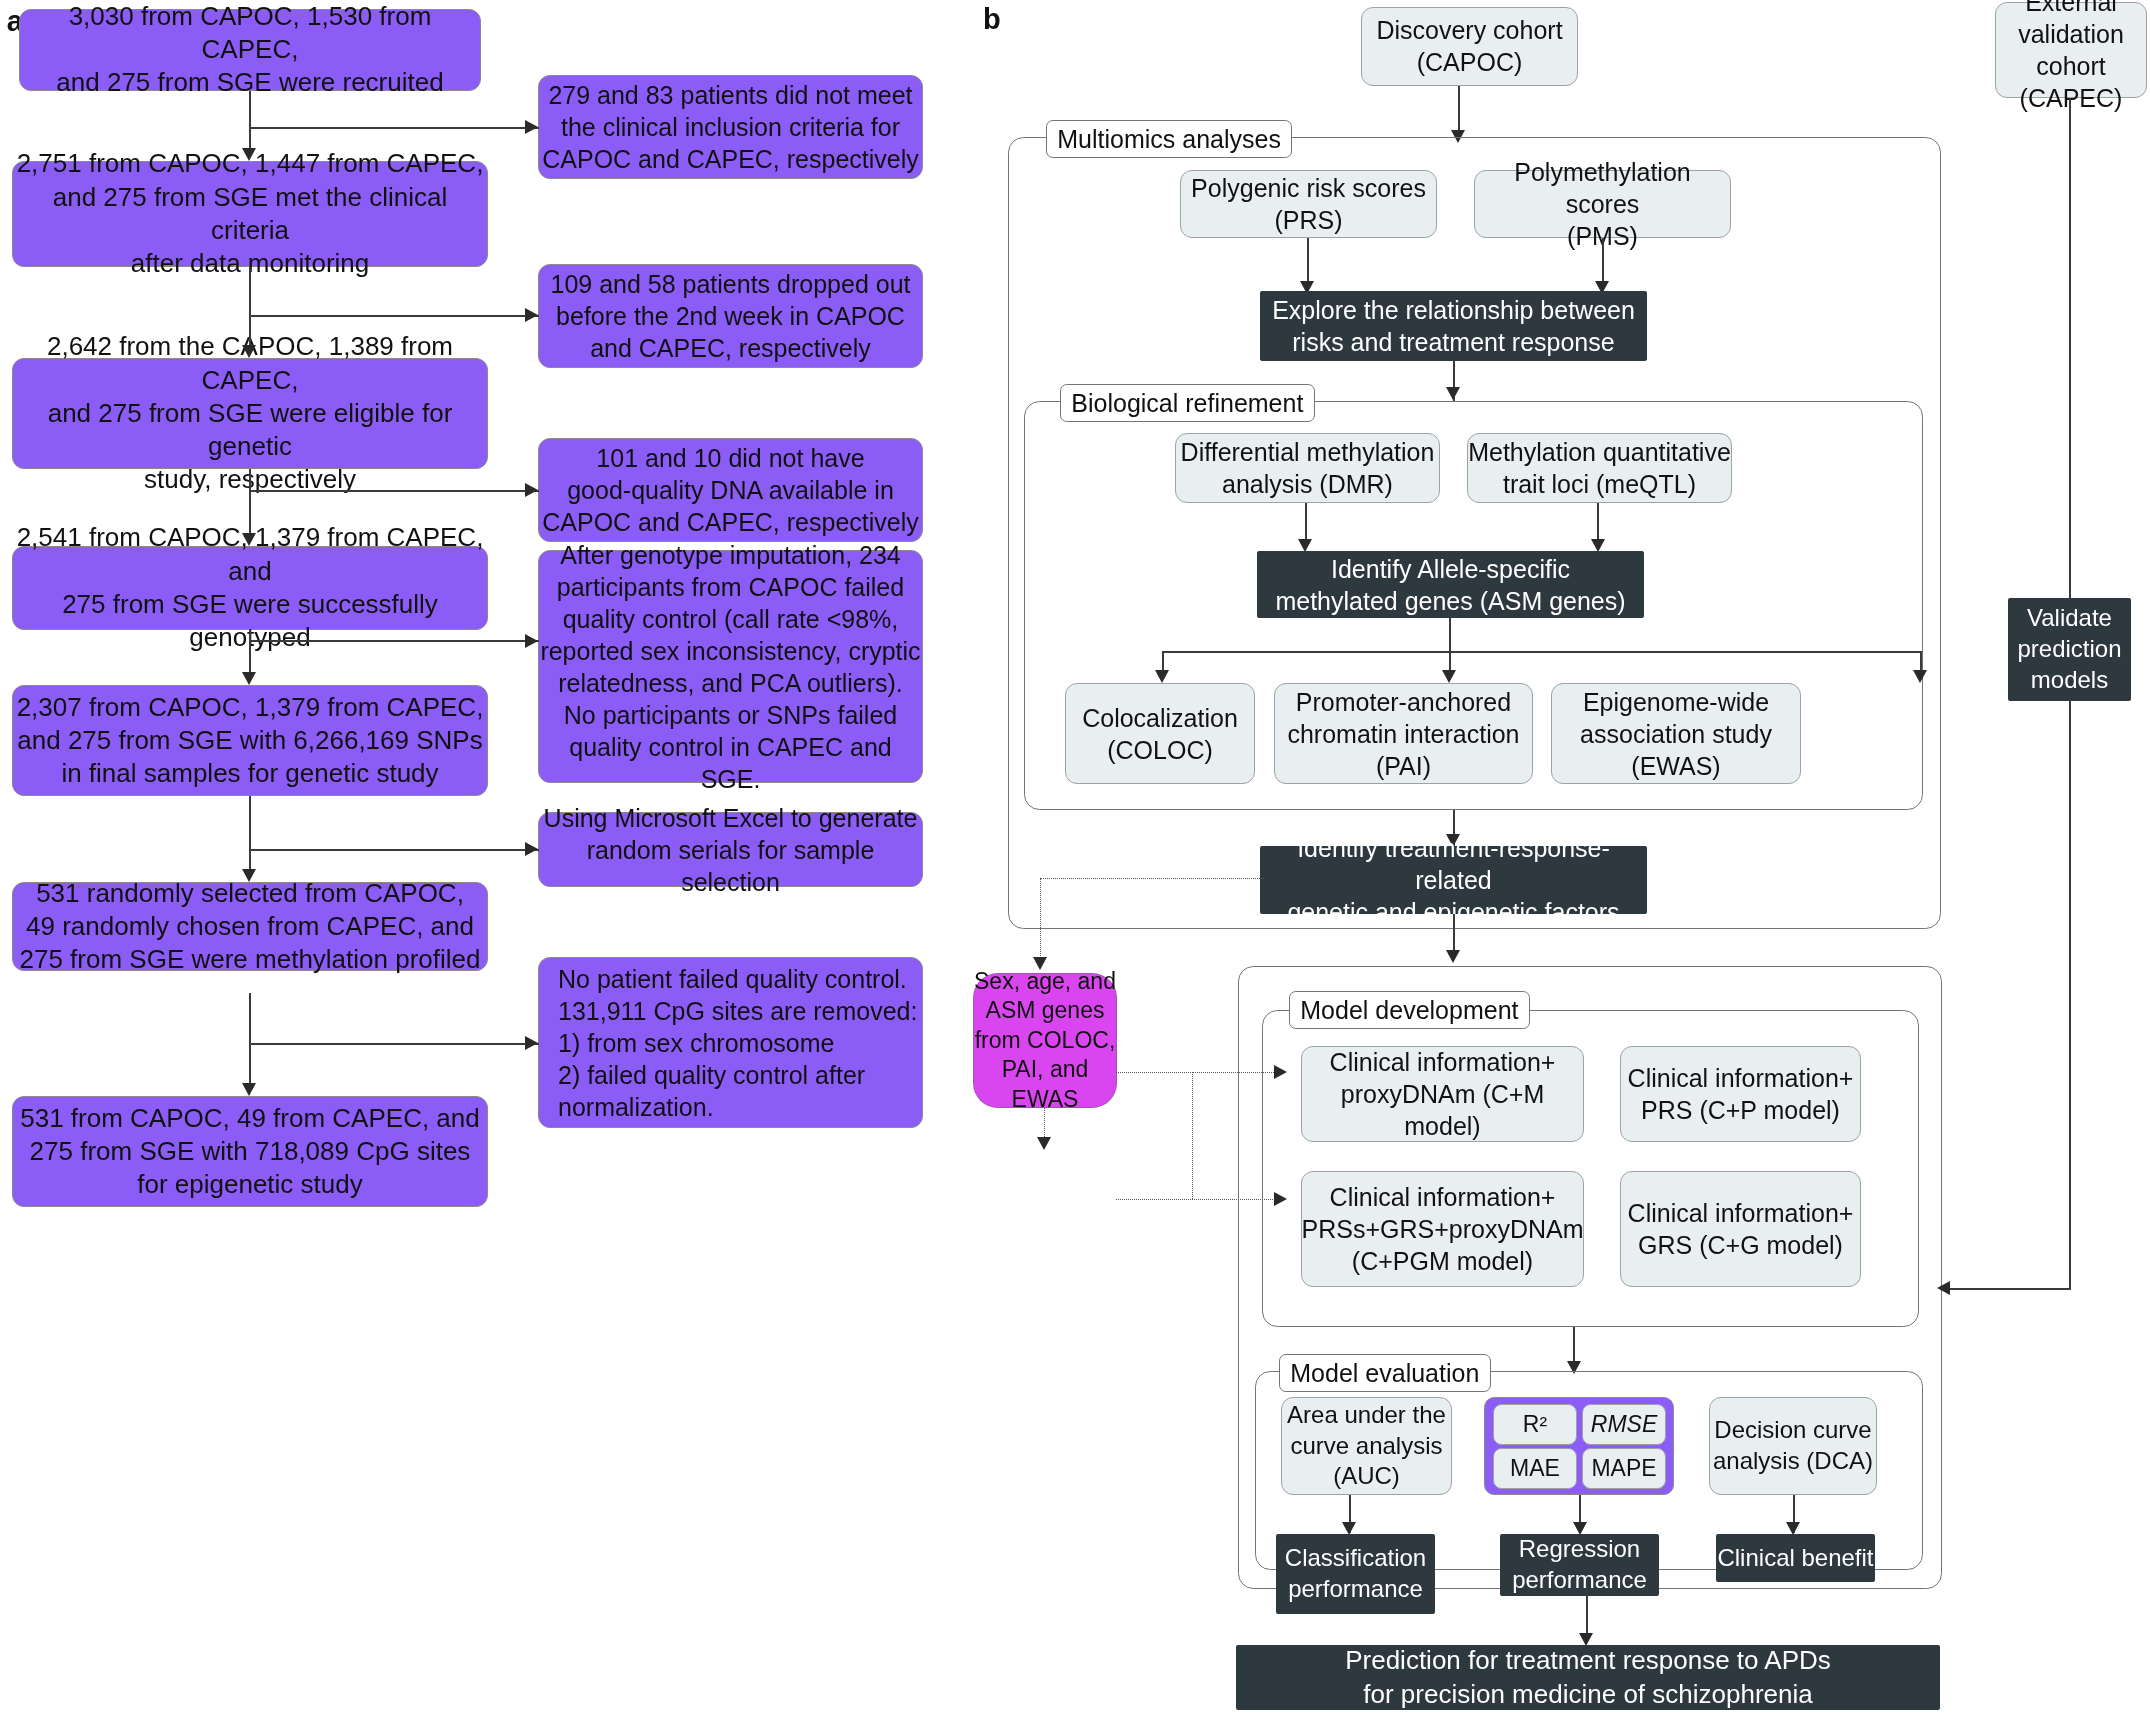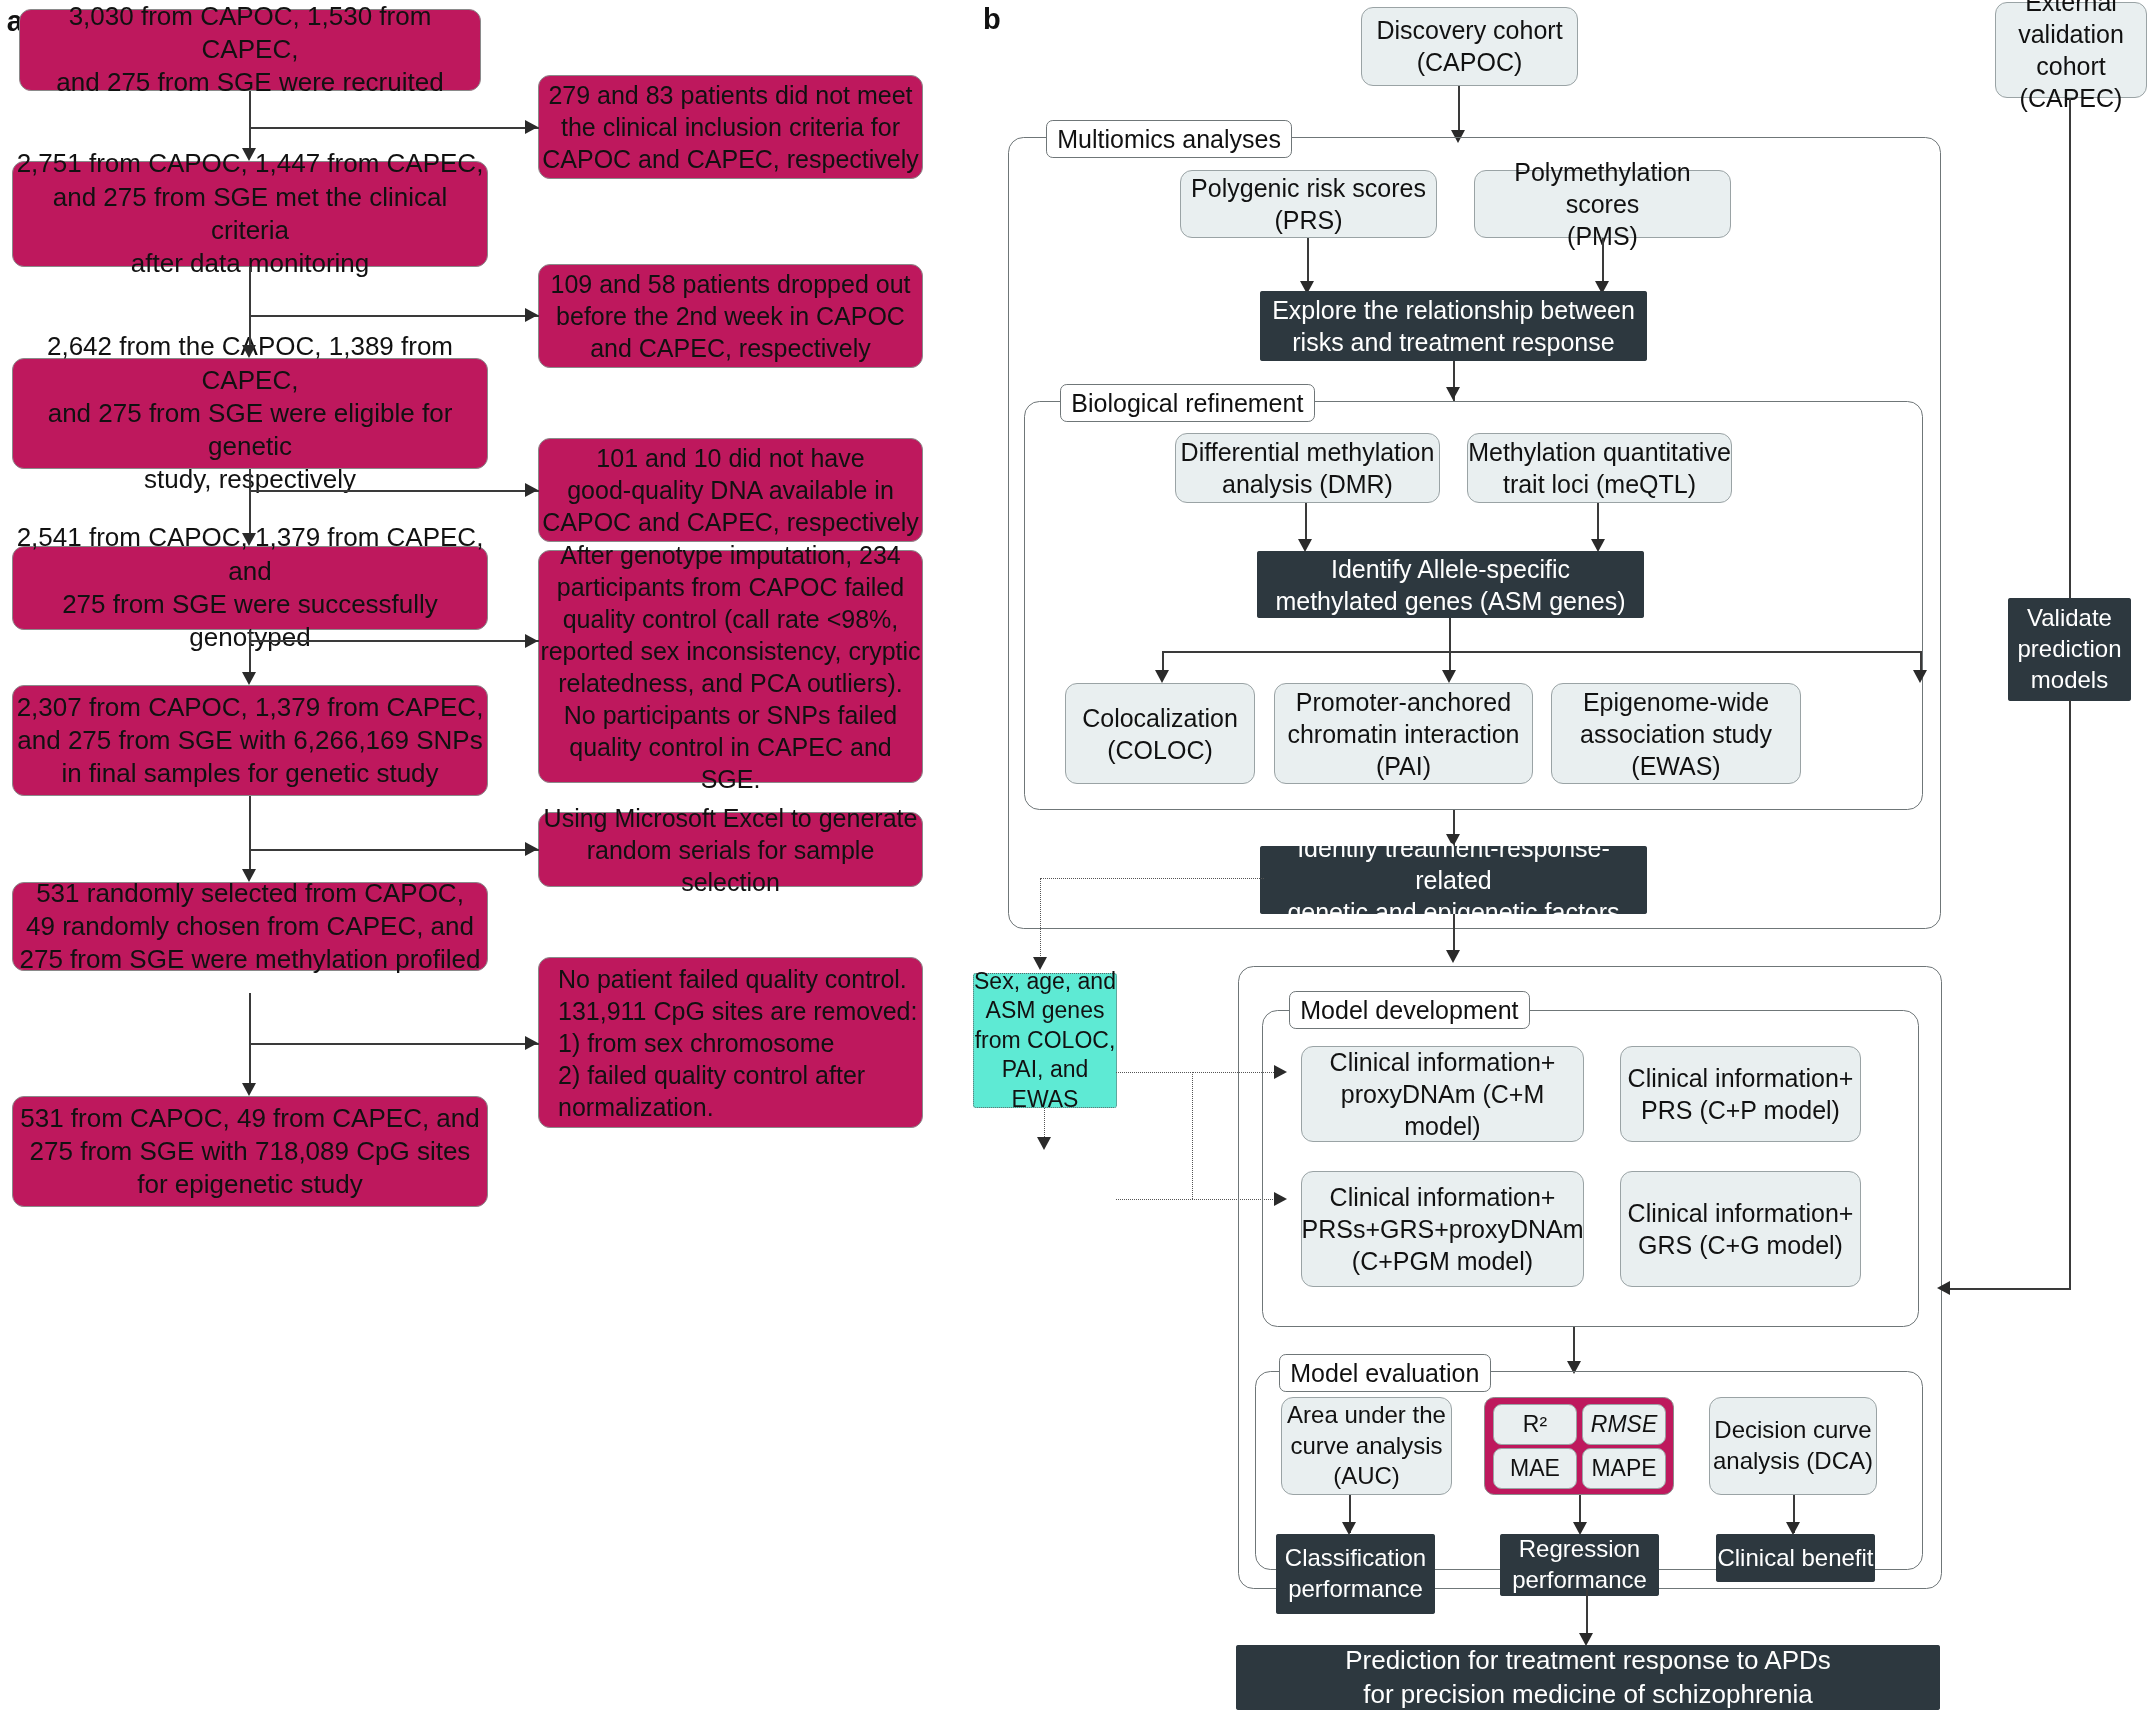--- a/index.html
+++ b/index.html
@@ -20,35 +20,35 @@
     position:absolute;
     box-sizing:border-box;
     display:flex;
     align-items:center;
     justify-content:center;
     text-align:center;
     line-height:1.28;
     white-space:pre-line;
   }
   .box-white{
-    background:#be185d;
+    background:#8b5cf6;
     border:1.4px solid #8a8a8a;
     border-radius:12px;
     color:#111;
   }
   .box-light{
     background:#e9eff0;
     border:1.4px solid #9aa3a5;
     border-radius:12px;
     color:#111;
   }
   .box-light-dashed{
-    background:#5eead4;
+    background:#d946ef;
     border:1.7px dotted #5d6668;
-    border-radius:3px;
+    border-radius:25px;
     color:#111;
   }
   .box-dark{
     background:#2d383f;
     border:0.9px solid #2d383f;
     border-radius:1.7px;
     color:#ffffff;
   }
   .box-mini{
     background:#e9eff0;

